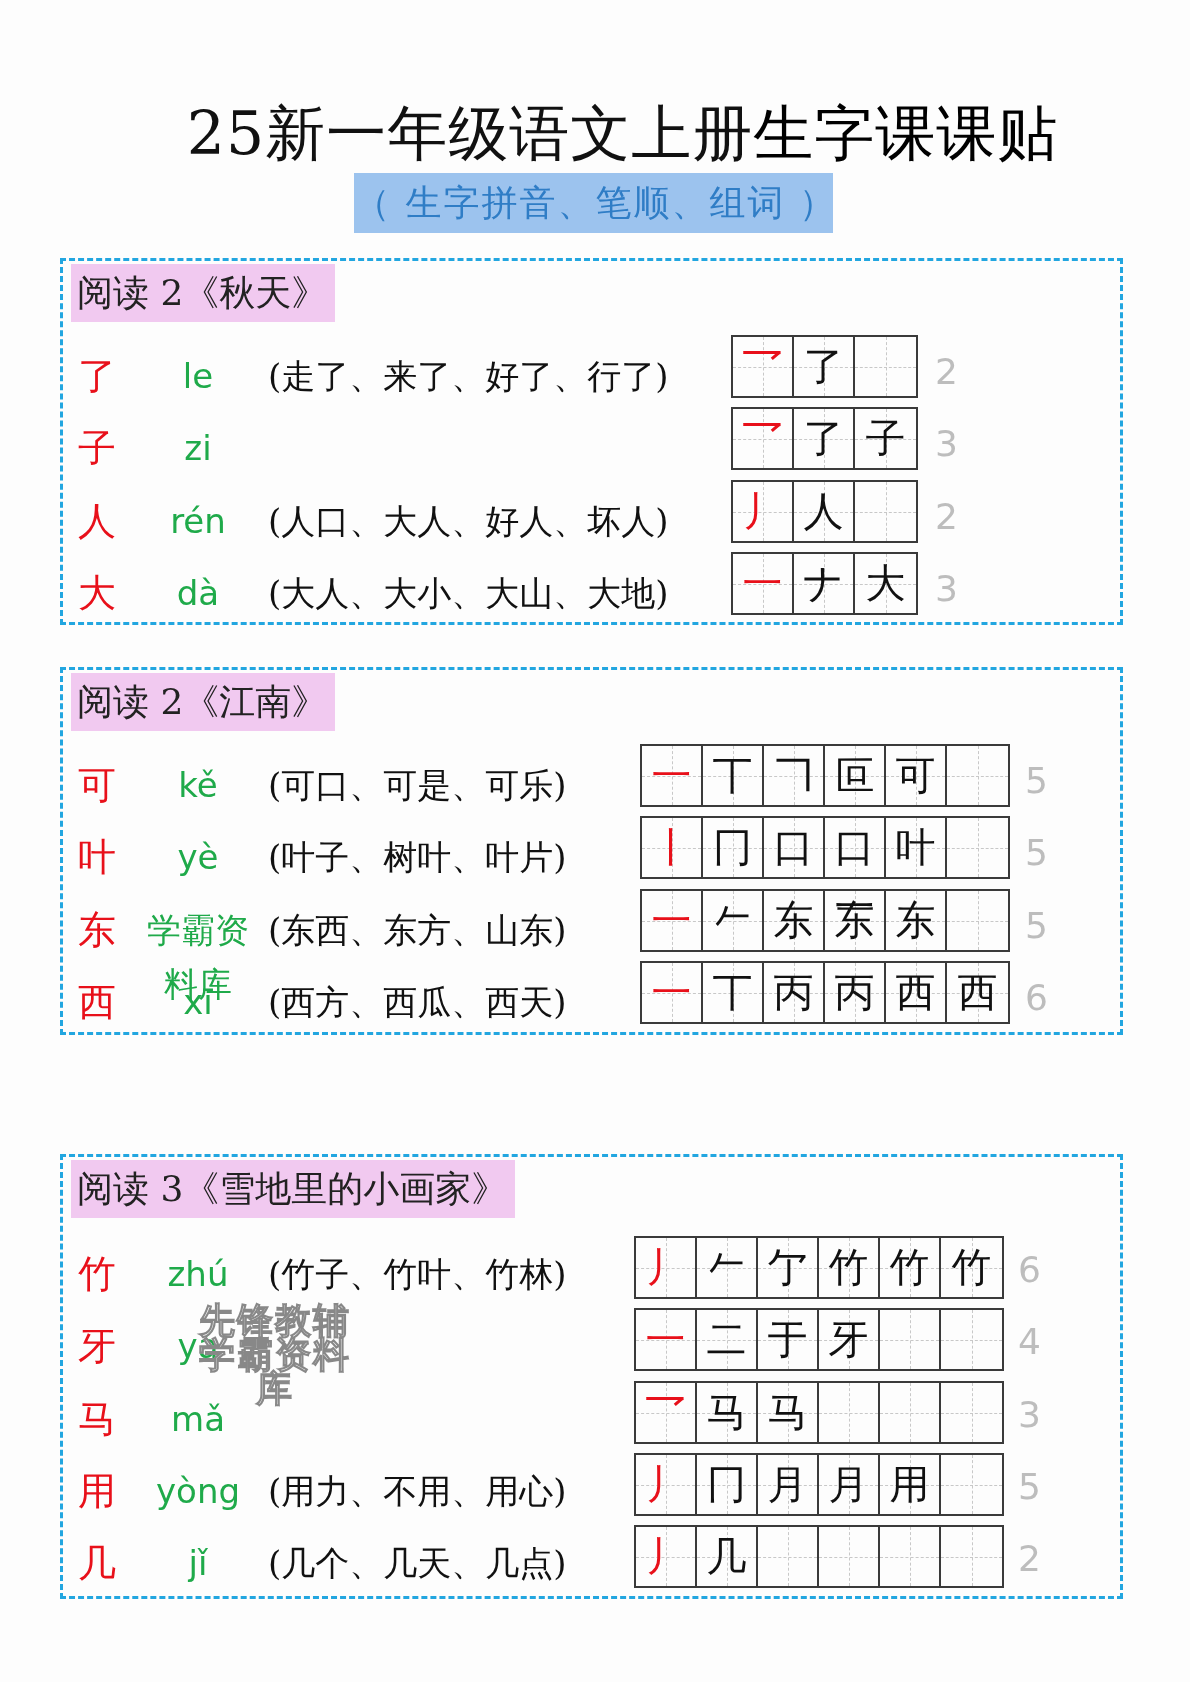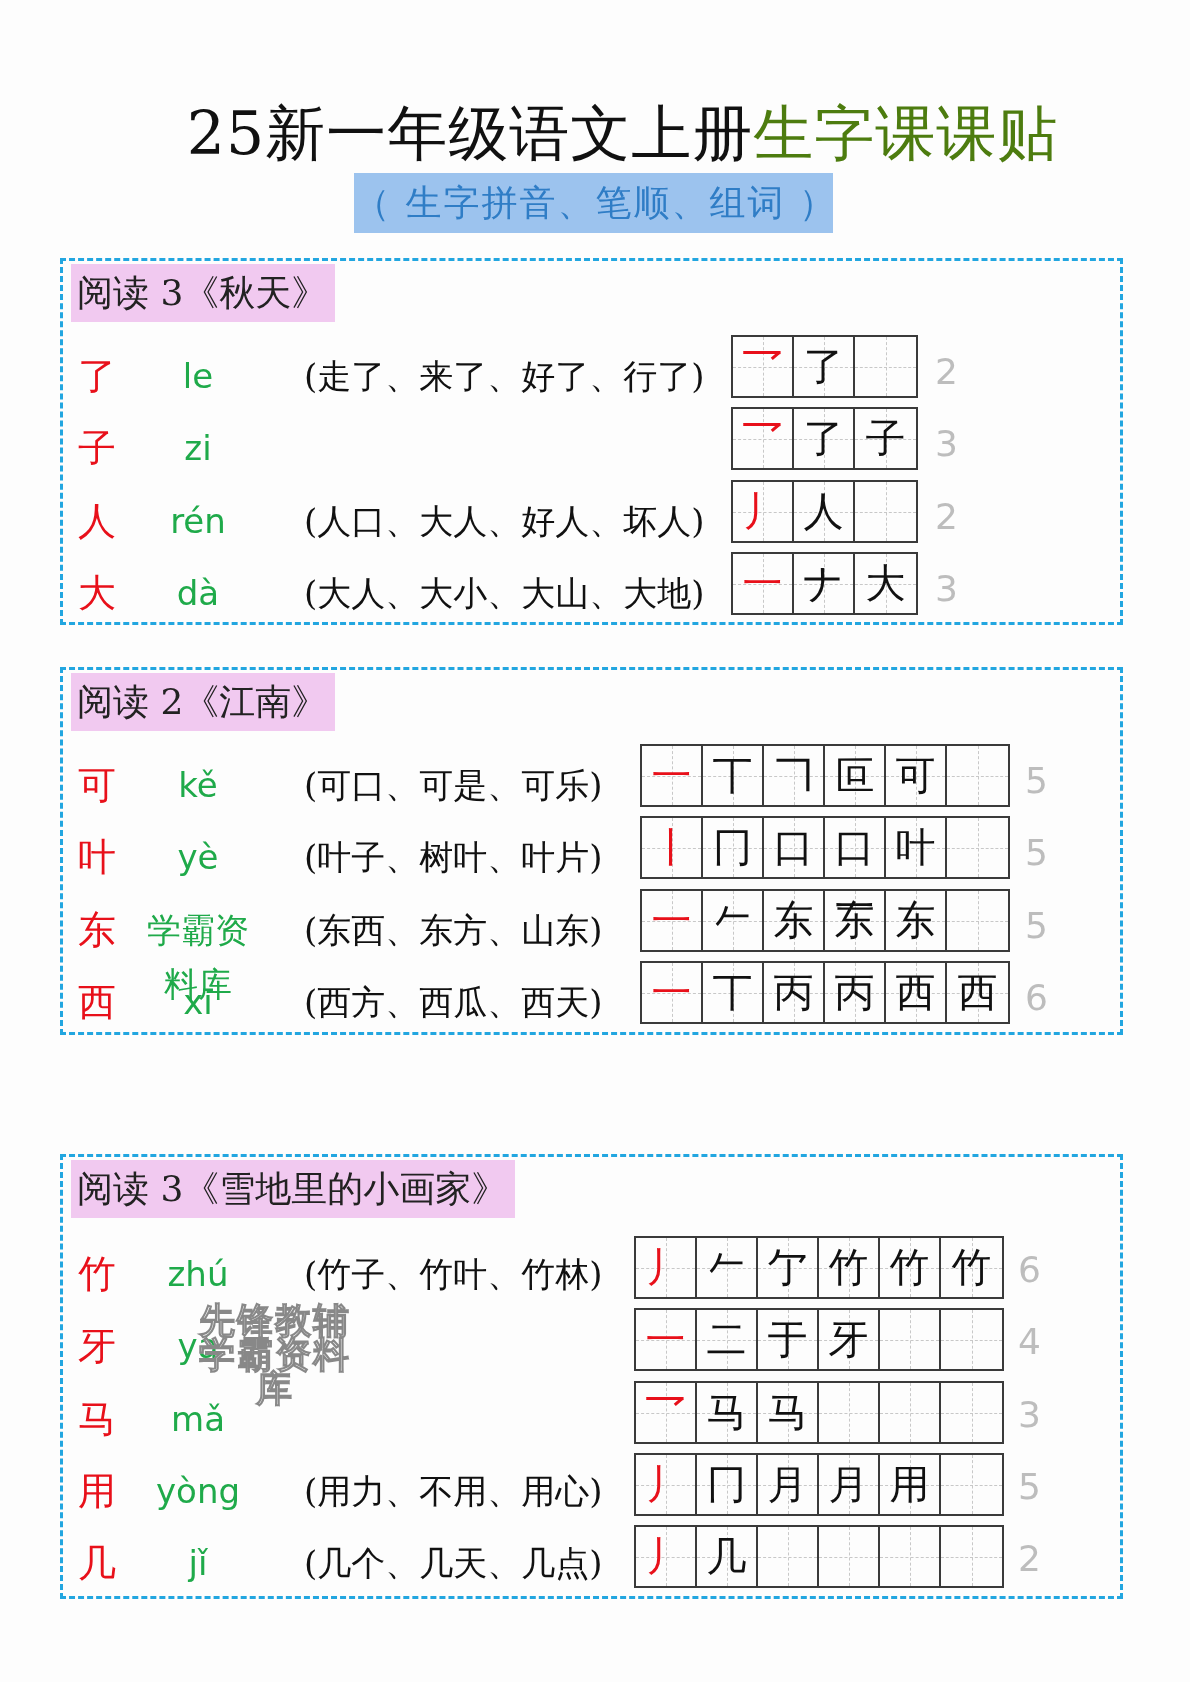--- a/index.html
+++ b/index.html
@@ -6,21 +6,21 @@
   body {
     width:1190px; height:1682px; position:relative; overflow:hidden;
     background:#fdfdfd;
     font-family:"DejaVu Serif", "Liberation Serif", serif;
     color:#111;
   }
   .title {
     position:absolute; left:0; top:98px; width:1245px; text-align:center;
     font-size:60px; line-height:70px; letter-spacing:1px; white-space:nowrap;
   }
-  .title .red { color:#4d7c0f;text-align:center; }
+  .title .red { color:#000000;text-align:center; }
   .subtitle {
     position:absolute; left:354px; top:173px; width:479px; height:60px;
     background:#9cc3ee; color:#2f7dc6; font-size:36px; line-height:60px;
     text-align:center; white-space:nowrap; letter-spacing:2px;
     font-family:"DejaVu Sans", sans-serif;
   }
   .section {
     position:absolute; left:60px; width:1063px;
     border:3px dashed #22a6e0; box-sizing:border-box;
   }
@@ -33,21 +33,21 @@
   .char {
     position:absolute; left:12px; top:8px; width:44px; text-align:center;
     font-size:38px; line-height:54px; color:#e8101a;
   }
   .pinyin {
     position:absolute; left:70px; top:8px; width:130px; text-align:center;
     font-family:"DejaVu Sans", sans-serif; font-size:34px; line-height:54px; color:#1faa4a;
   }
   .words {
     position:absolute; left:205px; top:8px; font-size:34px; line-height:54px;
-    white-space:nowrap; color:#111;margin-left:36px;
+    white-space:nowrap; color:#111;
   }
   .grid {
     position:absolute; top:0; height:63px; display:flex;
     border:2px solid #3a3a3a; box-sizing:border-box;
   }
   .cell {
     width:61px; height:59px; position:relative; box-sizing:border-box;
     border-right:2px solid #3a3a3a;
     font-size:40px; line-height:59px; text-align:center; color:#111;
   }
@@ -76,21 +76,21 @@
 </style>
 </head>
 <body>
 
 <div class="title">
   <span>25新一年级语文上册</span><span class="red">生字课课贴</span>
 </div>
 <div class="subtitle">（ 生字拼音、笔顺、组词 ）</div>
 
 <div class="section" style="top:258px;height:367px;">
-  <div class="section-label">阅读 3《秋天》</div>
+  <div class="section-label">阅读 2《秋天》</div>
 
   <div class="row" style="top:80px;">
     <div class="char">了</div>
     <div class="pinyin">le</div>
     <div class="words">(走了、来了、好了、行了)</div>
     <div class="grid" style="left:668px;top:-6px;">
       <div class="cell"><span class="hl">乛</span></div>
       <div class="cell"><span>了</span></div>
       <div class="cell"><span></span></div>
     </div>

